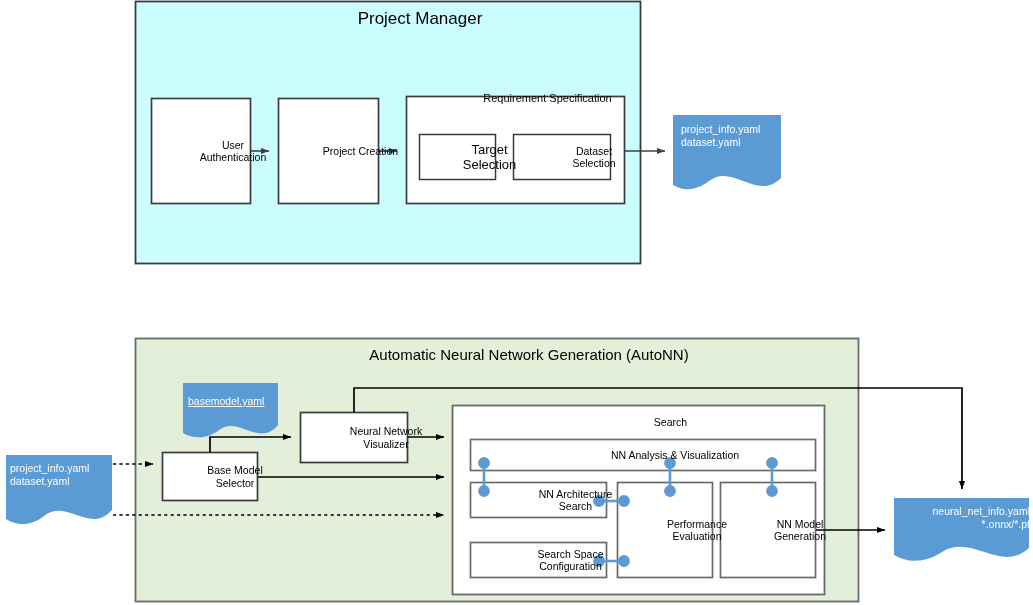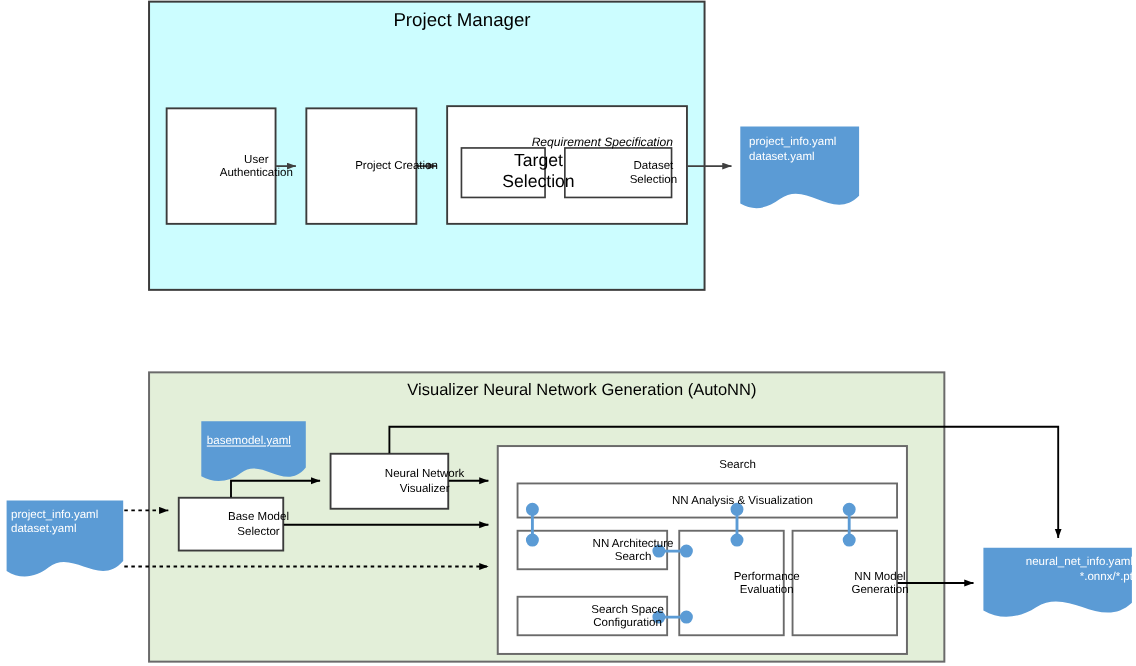--- a/index.html
+++ b/index.html
@@ -86,34 +86,34 @@
   </g>
 </svg>
 
 <div class="lbl" style="left:136px;top:6px;width:504px;height:26px;font-size:17px;">Project Manager</div>
 
 <div class="lbl" style="left:152px;top:99px;width:98px;height:104px;font-size:10.5px;white-space:pre-line;border-radius:19px;">User
 Authentication</div>
 
 <div class="lbl" style="left:279px;top:99px;width:99px;height:104px;font-size:10.5px;white-space:pre-line;border-radius:10px;">Project Creation</div>
 
-<div class="lbl" style="left:407px;top:120px;width:217px;height:20px;font-size:11px;white-space:pre-line;font-style:italic;">Requirement Specification</div>
+<div class="lbl" style="left:407px;top:88px;width:217px;height:20px;font-size:11px;white-space:pre-line;">Requirement Specification</div>
 
-<div class="lbl" style="left:420px;top:135px;width:75px;height:44px;font-size:16px;white-space:pre-line;">Target
+<div class="lbl" style="left:420px;top:135px;width:75px;height:44px;font-size:13px;white-space:pre-line;">Target
 Selection</div>
 
 <div class="lbl" style="left:514px;top:135px;width:96px;height:44px;font-size:10.5px;white-space:pre-line;">Dataset
 Selection</div>
 
 <div class="doc-label" style="left:681px;top:123px;width:102px;font-size:10.5px;">
   <div>project_info.yaml</div>
   <div>dataset.yaml</div>
 </div>
 
-<div class="lbl" style="left:136px;top:343px;width:722px;height:24px;font-size:15px;">Visualizer Neural Network Generation (AutoNN)</div>
+<div class="lbl" style="left:136px;top:343px;width:722px;height:24px;font-size:15px;">Automatic Neural Network Generation (AutoNN)</div>
 
 <div class="doc-label" style="left:10px;top:462px;width:104px;font-size:10.5px;">
   <div>project_info.yaml</div>
   <div>dataset.yaml</div>
 </div>
 
 <div class="doc-label" style="left:188px;top:395px;width:92px;font-size:10.5px;text-decoration:underline;">
   <div>basemodel.yaml</div>
 </div>
 

